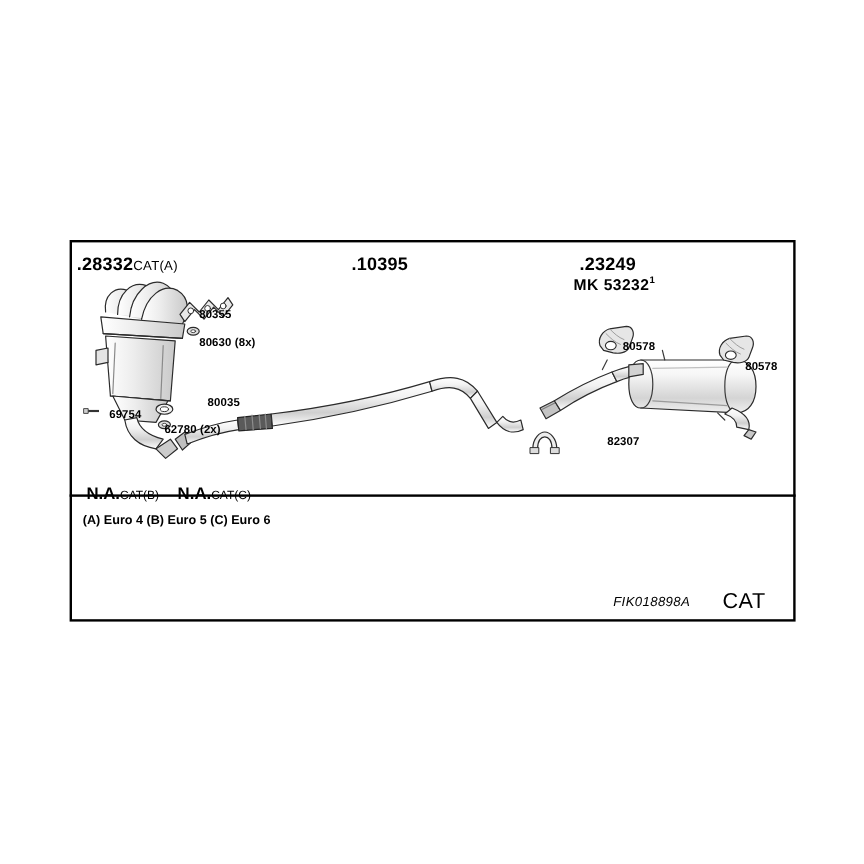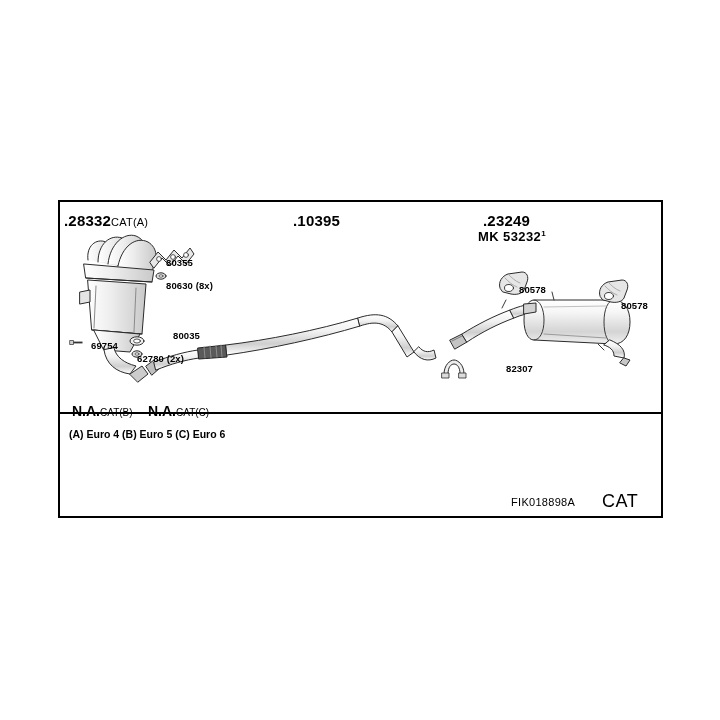--- a/index.html
+++ b/index.html
@@ -305,16 +305,16 @@
 
   <div class="lbl na-label" style="left:72px; top:389px;">
     <span>N.A.</span><span class="suffix">CAT(B)</span>
   </div>
   <div class="lbl na-label" style="left:148px; top:389px;">
     <span>N.A.</span><span class="suffix">CAT(C)</span>
   </div>
 
   <div class="lbl note-line" style="left:69px; top:429px;">(A) Euro 4 (B) Euro 5 (C) Euro 6</div>
 
-  <div class="lbl footer-code" style="left:511px; top:497px;">FIK018898A</div>
+  <div class="lbl footer-code" style="left:511px; top:497px;font-style:italic;">FIK018898A</div>
   <div class="lbl footer-brand" style="left:602px; top:492px;">CAT</div>
 
 </div>
 
 </body></html>

